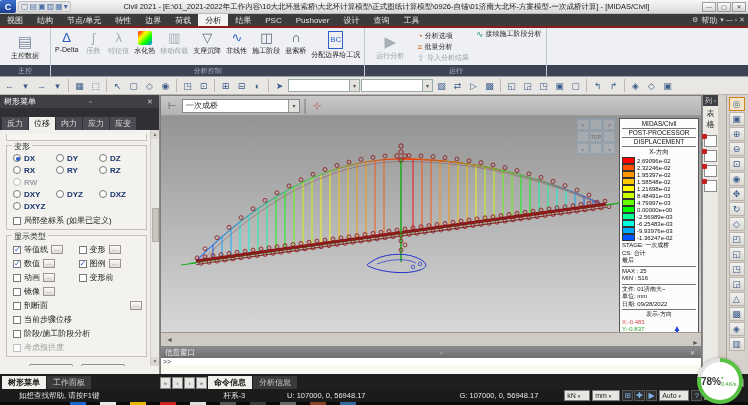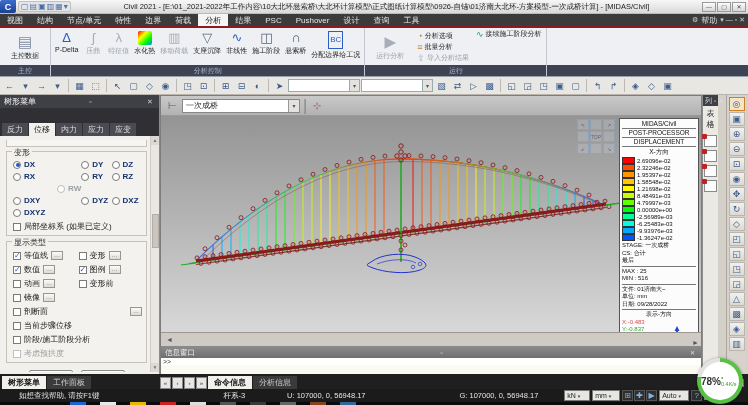--- a/index.html
+++ b/index.html
@@ -45,30 +45,30 @@
   #toolbar{left:0;top:77px;width:748px;height:18px;background:#e9e7e3;border-bottom:1px solid #b9b5ae;display:flex;align-items:center;gap:1px;padding:0 2px;}
   .tico{width:15px;height:14px;border:1px solid transparent;font-size:9px;line-height:13px;text-align:center;color:#3c5c8c;}
   .tsep{width:1px;height:13px;background:#bdb9b2;margin:0 2px;}
   .tcombo{width:72px;height:13px;background:#fff;border:1px solid #9aa;display:flex;align-items:center;justify-content:flex-end;font-size:7px;color:#555;}
   .tcombo .car{width:10px;text-align:center;background:#e4e2de;border-left:1px solid #9aa;height:100%;line-height:12px;font-size:6px;}
 
   
   #left-panel{left:0;top:95px;width:160px;height:279px;background:#f2f0ec;border-right:1px solid #8c8c8c;}
   #lp-title{height:13px;background:#3f3f46;color:#eee;font-size:8px;display:flex;align-items:center;padding:0 4px;}
   #lp-title .ic{margin-left:auto;font-size:7px;color:#ccc;padding:0 2px;}
-  #lp-tabs{height:28px;background:#2f2f34;display:flex;align-items:flex-end;gap:1px;padding:0 2px;}
+  #lp-tabs{height:22px;background:#2f2f34;display:flex;align-items:flex-end;gap:1px;padding:0 2px;}
   .lptab{font-size:8px;color:#ddd;padding:1px 5px;background:#4a4a52;}
   .lptab.active{background:#f2f0ec;color:#111;}
   #lp-body{position:relative;height:236px;padding:4px 12px 0 6px;overflow:hidden;}
   .cutbox{height:7px;border:1px solid #c6c2ba;border-top:none;margin-bottom:4px;background:#f7f5f1;}
   .gbox{border:1px solid #c6c2ba;position:relative;padding:8px 4px 3px 6px;margin-bottom:5px;background:#f4f2ee;}
   .gbox .gcap{position:absolute;top:-5px;left:5px;background:#f2f0ec;font-size:8px;color:#333;padding:0 2px;}
   #radio-grid{display:grid;grid-template-columns:1fr 1fr 1fr;row-gap:3px;}
-  .ritem{display:flex;align-items:center;gap:3px;font-size:8px;font-weight:bold;color:#16336e;}
-  .ritem.dis{color:#9aa0a8;margin-left:44px;}
+  .ritem{display:flex;gap:3px;font-size:8px;font-weight:bold;color:#16336e;}
+  .ritem.dis{color:#9aa0a8;}
   .rdot{width:8px;height:8px;border-radius:50%;border:1px solid #7a7a7a;background:#fff;position:relative;}
   .rdot.on::after{content:"";position:absolute;left:1.5px;top:1.5px;width:4px;height:4px;border-radius:50%;background:#2458c8;}
   .ritem.dis .rdot{border-color:#bbb;}
   .lchk{display:flex;align-items:center;gap:3px;font-size:8px;color:#222;margin-top:4px;}
   .cbox{width:8px;height:8px;border:1px solid #7a7a7a;background:#fff;font-size:8px;line-height:8px;color:#2458c8;text-align:center;}
   .cbox.on::after{content:"✓";display:block;margin-top:-1px;}
   #check-grid{display:grid;grid-template-columns:1fr 1fr;row-gap:3px;column-gap:2px;}
   .chkrow{display:flex;align-items:center;gap:3px;font-size:8px;color:#222;}
   .chkrow.full{grid-column:1 / span 2;}
   .chkrow.dis{color:#a0a0a0;}

